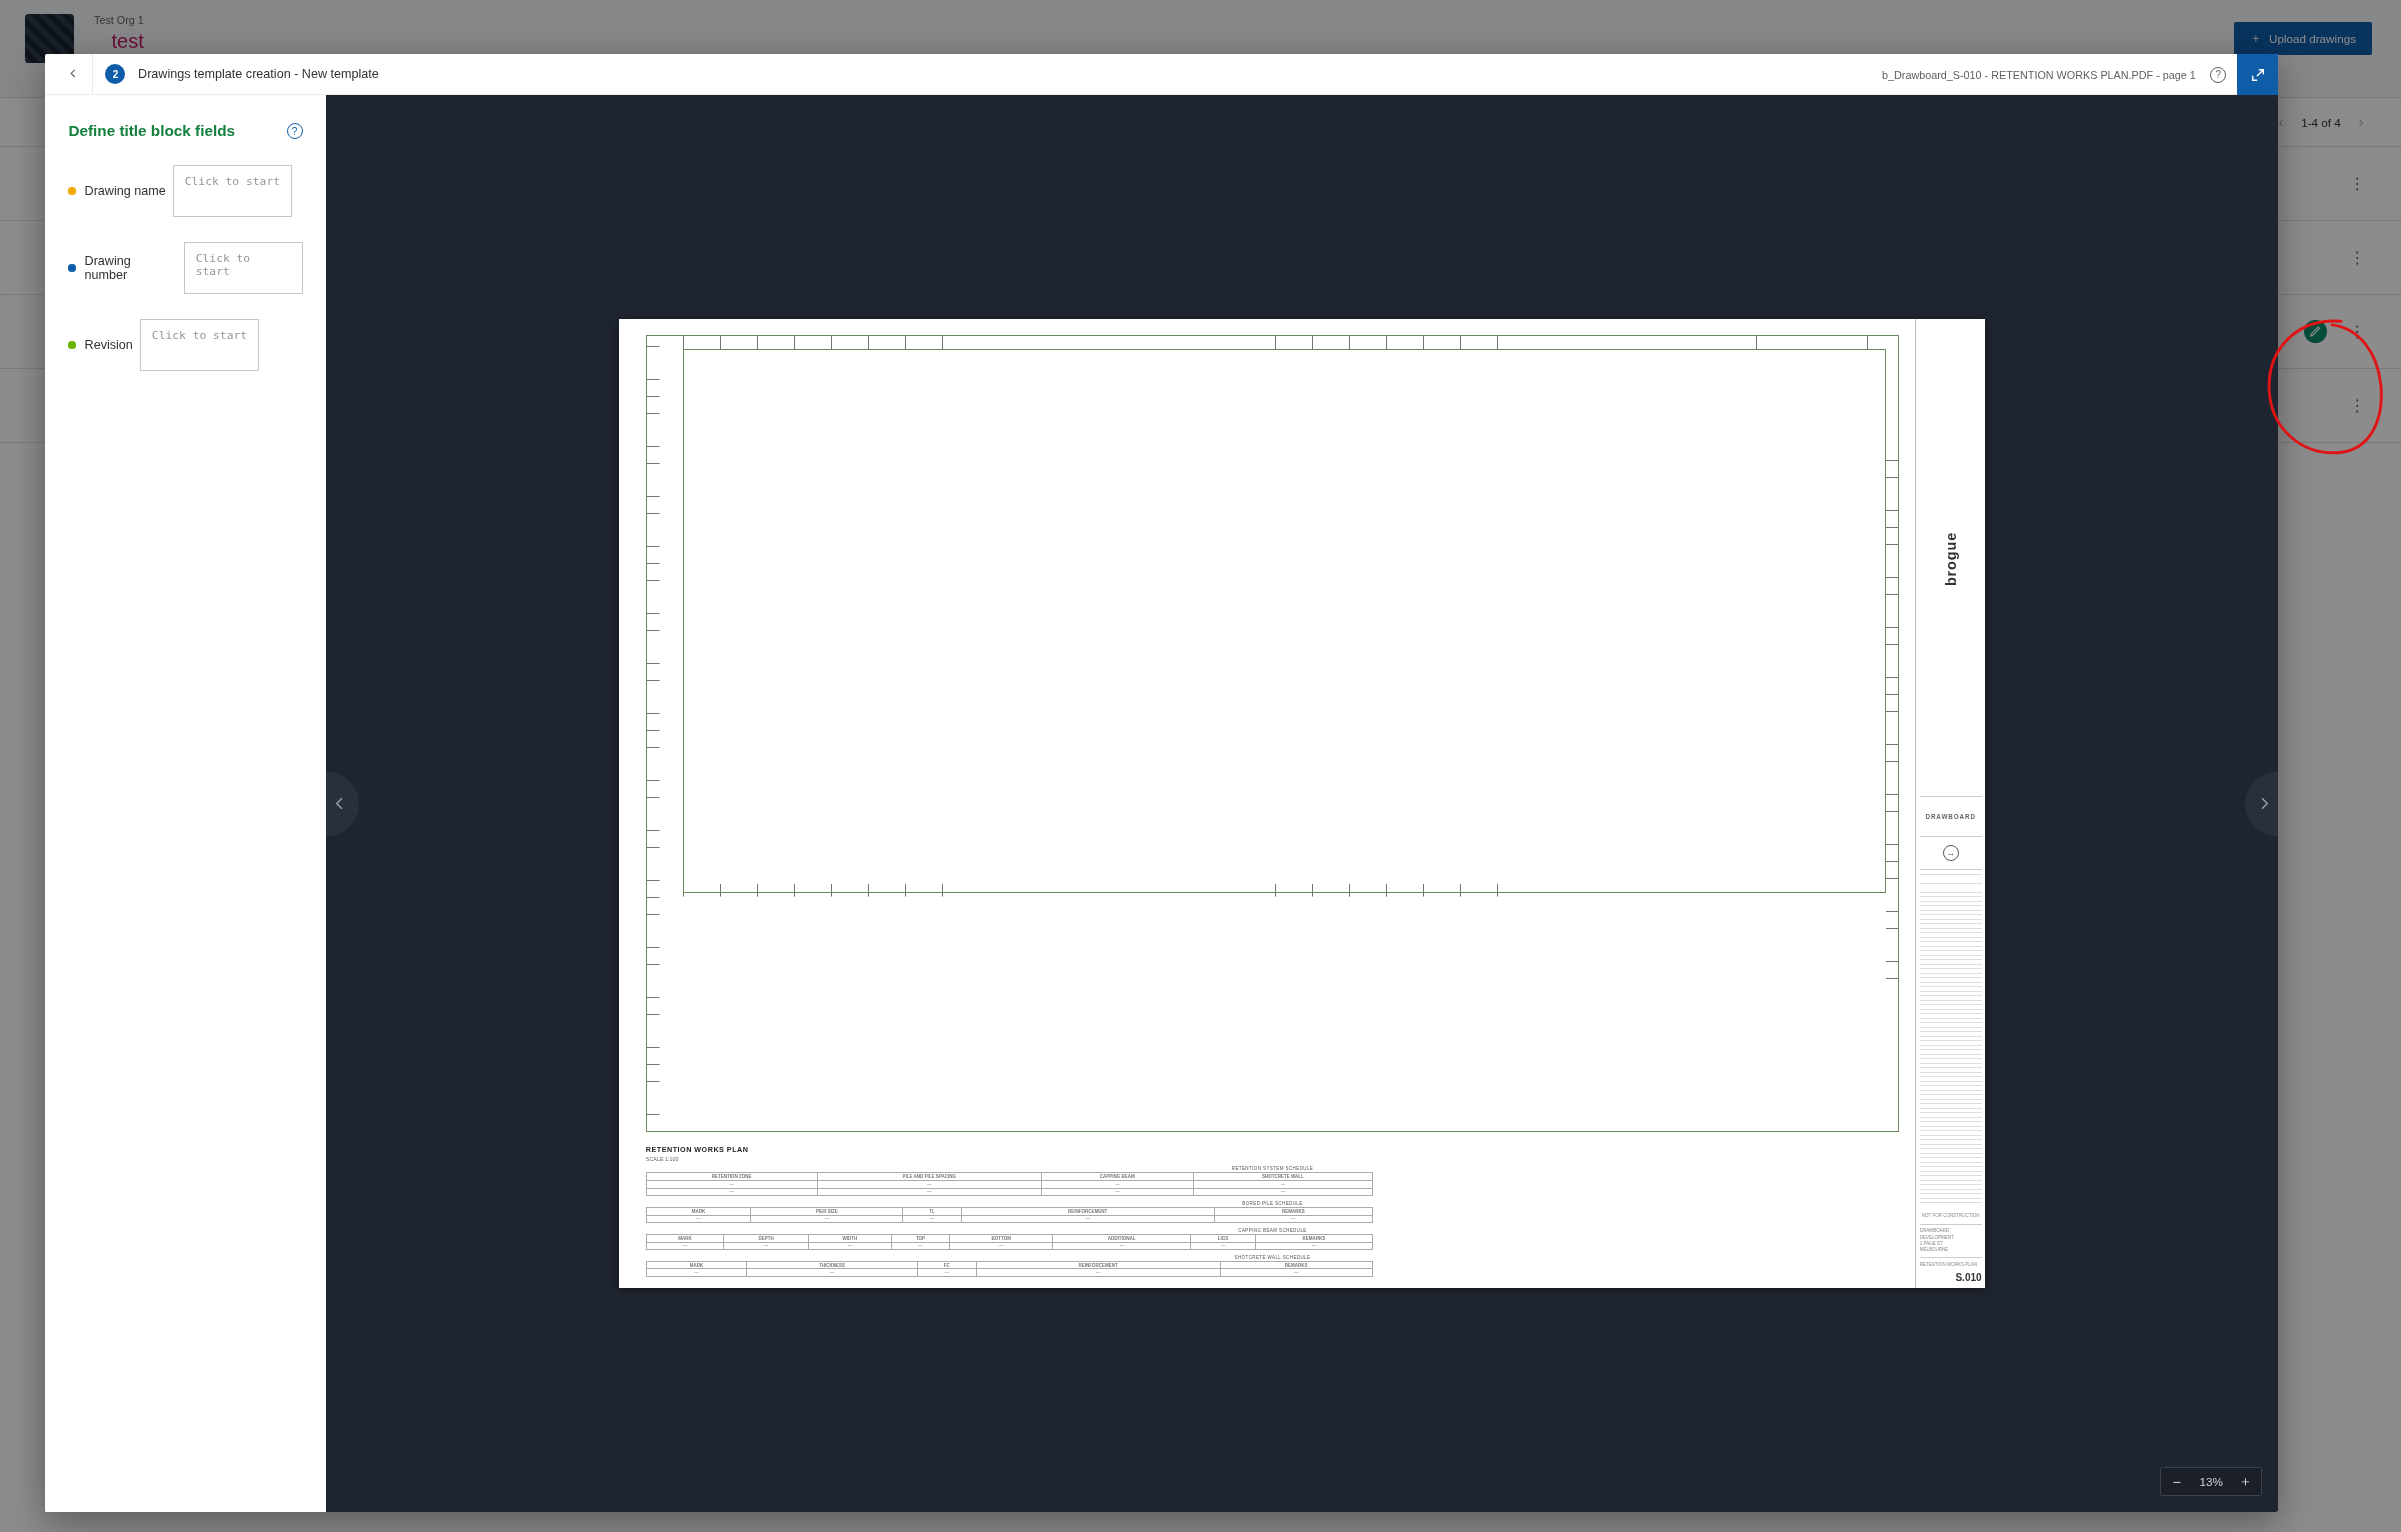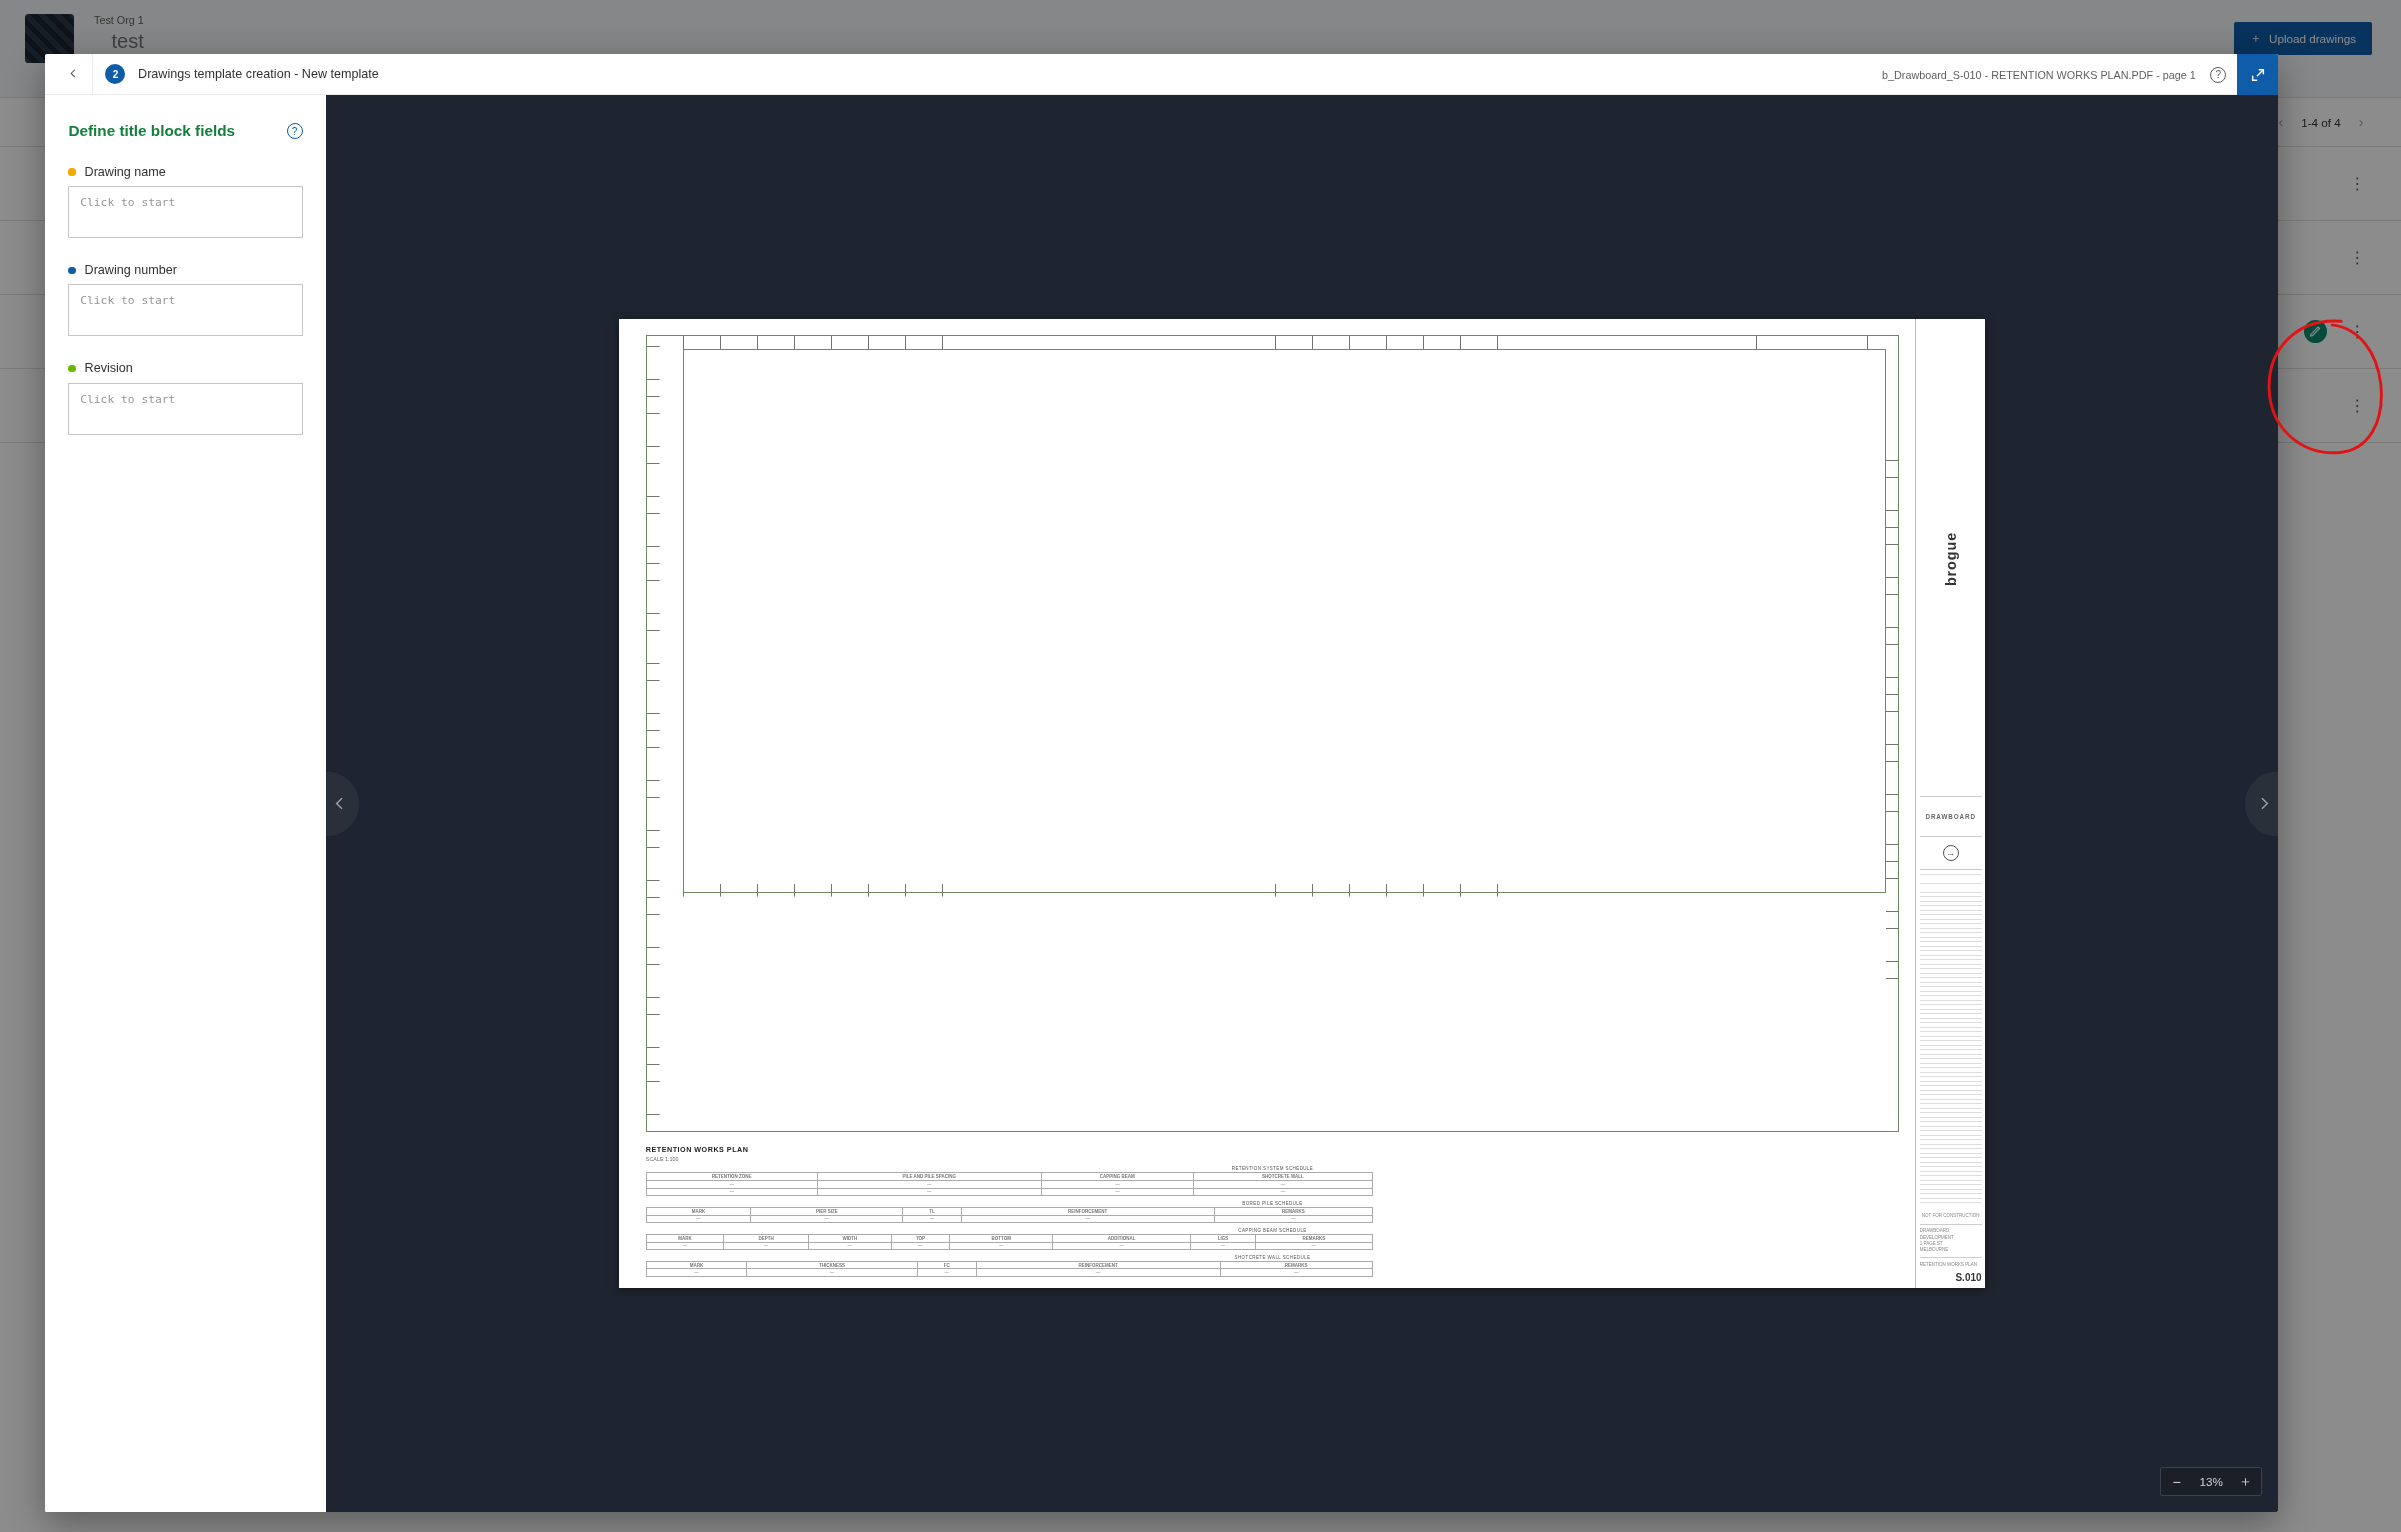--- a/index.html
+++ b/index.html
@@ -34,21 +34,21 @@
       position: relative;
     }
     .bg-logo {
       width: 49px; height: 49px;
       background: repeating-linear-gradient(45deg,#2b3a4a,#2b3a4a 5.4px,#1a2530 5.4px,#1a2530 10.8px);
       border-radius: 3.6px;
       margin-right: 20px;
     }
     .bg-titleblock { display:flex; flex-direction:column; gap:3.6px;align-items:flex-end;}
     .bg-org { font-size:10.8px; color:#605e5c;}
-    .bg-proj { font-size:20px; font-weight:400; color:#737373;}
+    .bg-proj { font-size:20px; font-weight:400; color:#be185d;}
     .bg-upload-btn {
       position:absolute; right:29px; top:21.6px;
       background:#0f5da9; color:#fff; font-size:11.7px;
       padding:9px 16px; border-radius:1.8px;
       display:flex; align-items:center; gap:7.2px;
     }
     .bg-toolbar {
       height:50px; background:#fff; border-top:0.9px solid #e1dfdd; border-bottom:0.9px solid #e1dfdd;
       display:flex; align-items:center; justify-content:flex-end; padding:0 32px; gap:12.6px;
       font-size:11.7px; color:#323130;
@@ -110,21 +110,21 @@
       width:281px; background:#fff; padding:27px 23.4px;
       display:flex; flex-direction:column; gap:25px;
     }
     .panel-title-row{display:flex; align-items:center; justify-content:space-between;}
     .panel-title { font-size:15.3px; font-weight:700; color:#15803d;text-align:right; }
     .panel-help {
       width:16px; height:16px; border:1.4px solid #0f5da9; border-radius:50%;
       display:flex; align-items:center; justify-content:center;
       font-size:10px; color:#0f5da9;
     }
-    .field-block{ display:flex; flex-direction:column; gap:7.2px;}
+    .field-block{ display:flex; flex-direction:row; gap:7.2px;}
     .field-label-row{ display:flex; align-items:center; gap:9px; font-size:12.6px; color:#323130;}
     .dot{ width:7.2px; height:7.2px; border-radius:50%;}
     .dot.ora{background:#f2a900;}
     .dot.blu{background:#0f5da9;}
     .dot.grn{background:#6bb700;}
     .field-box{
       border:0.9px solid #c8c6c4; height:52px; padding:9px 10.8px;
       font-family:Consolas,Menlo,monospace; font-size:11.3px; color:#989693;
       cursor:pointer;
     }

